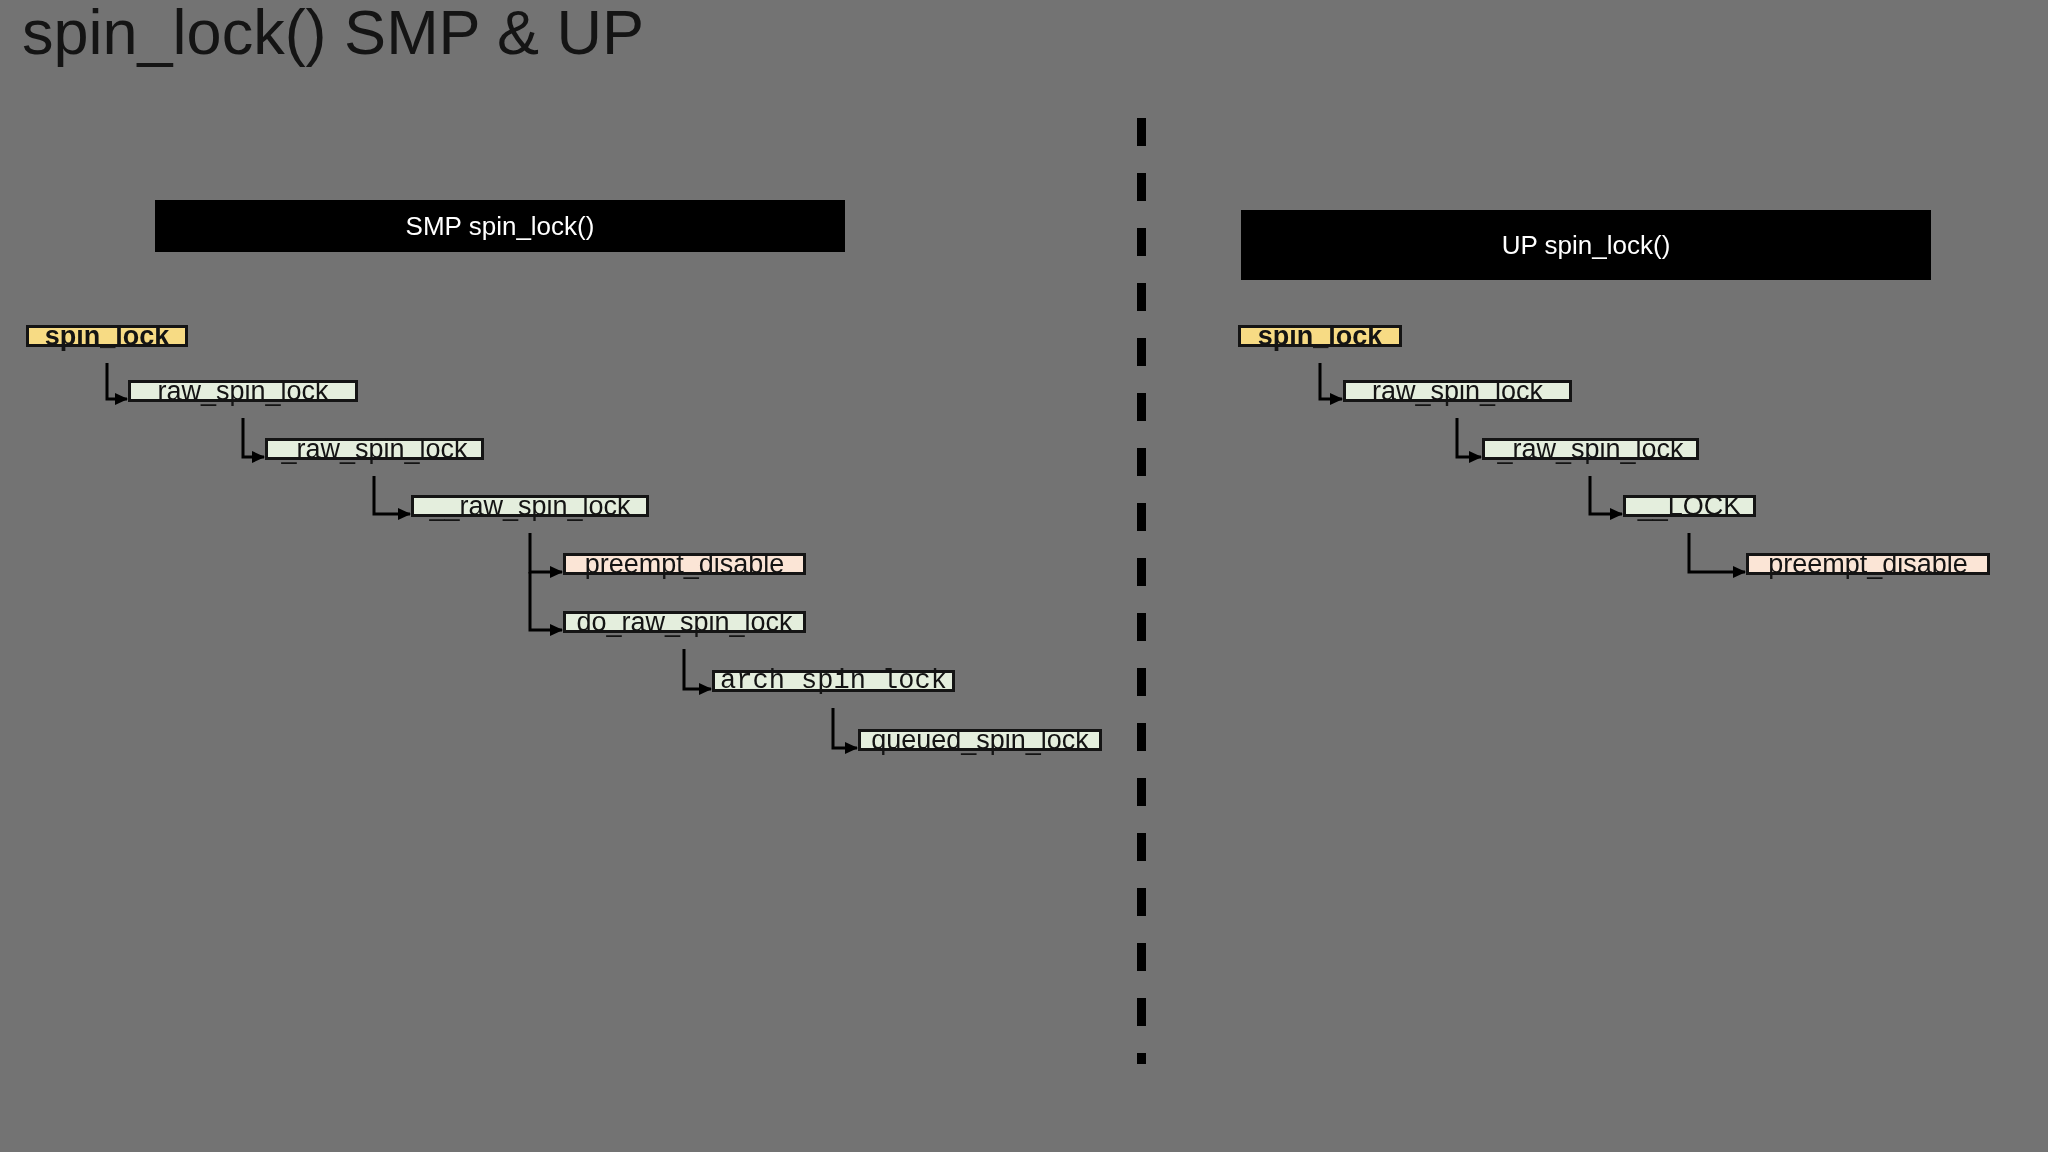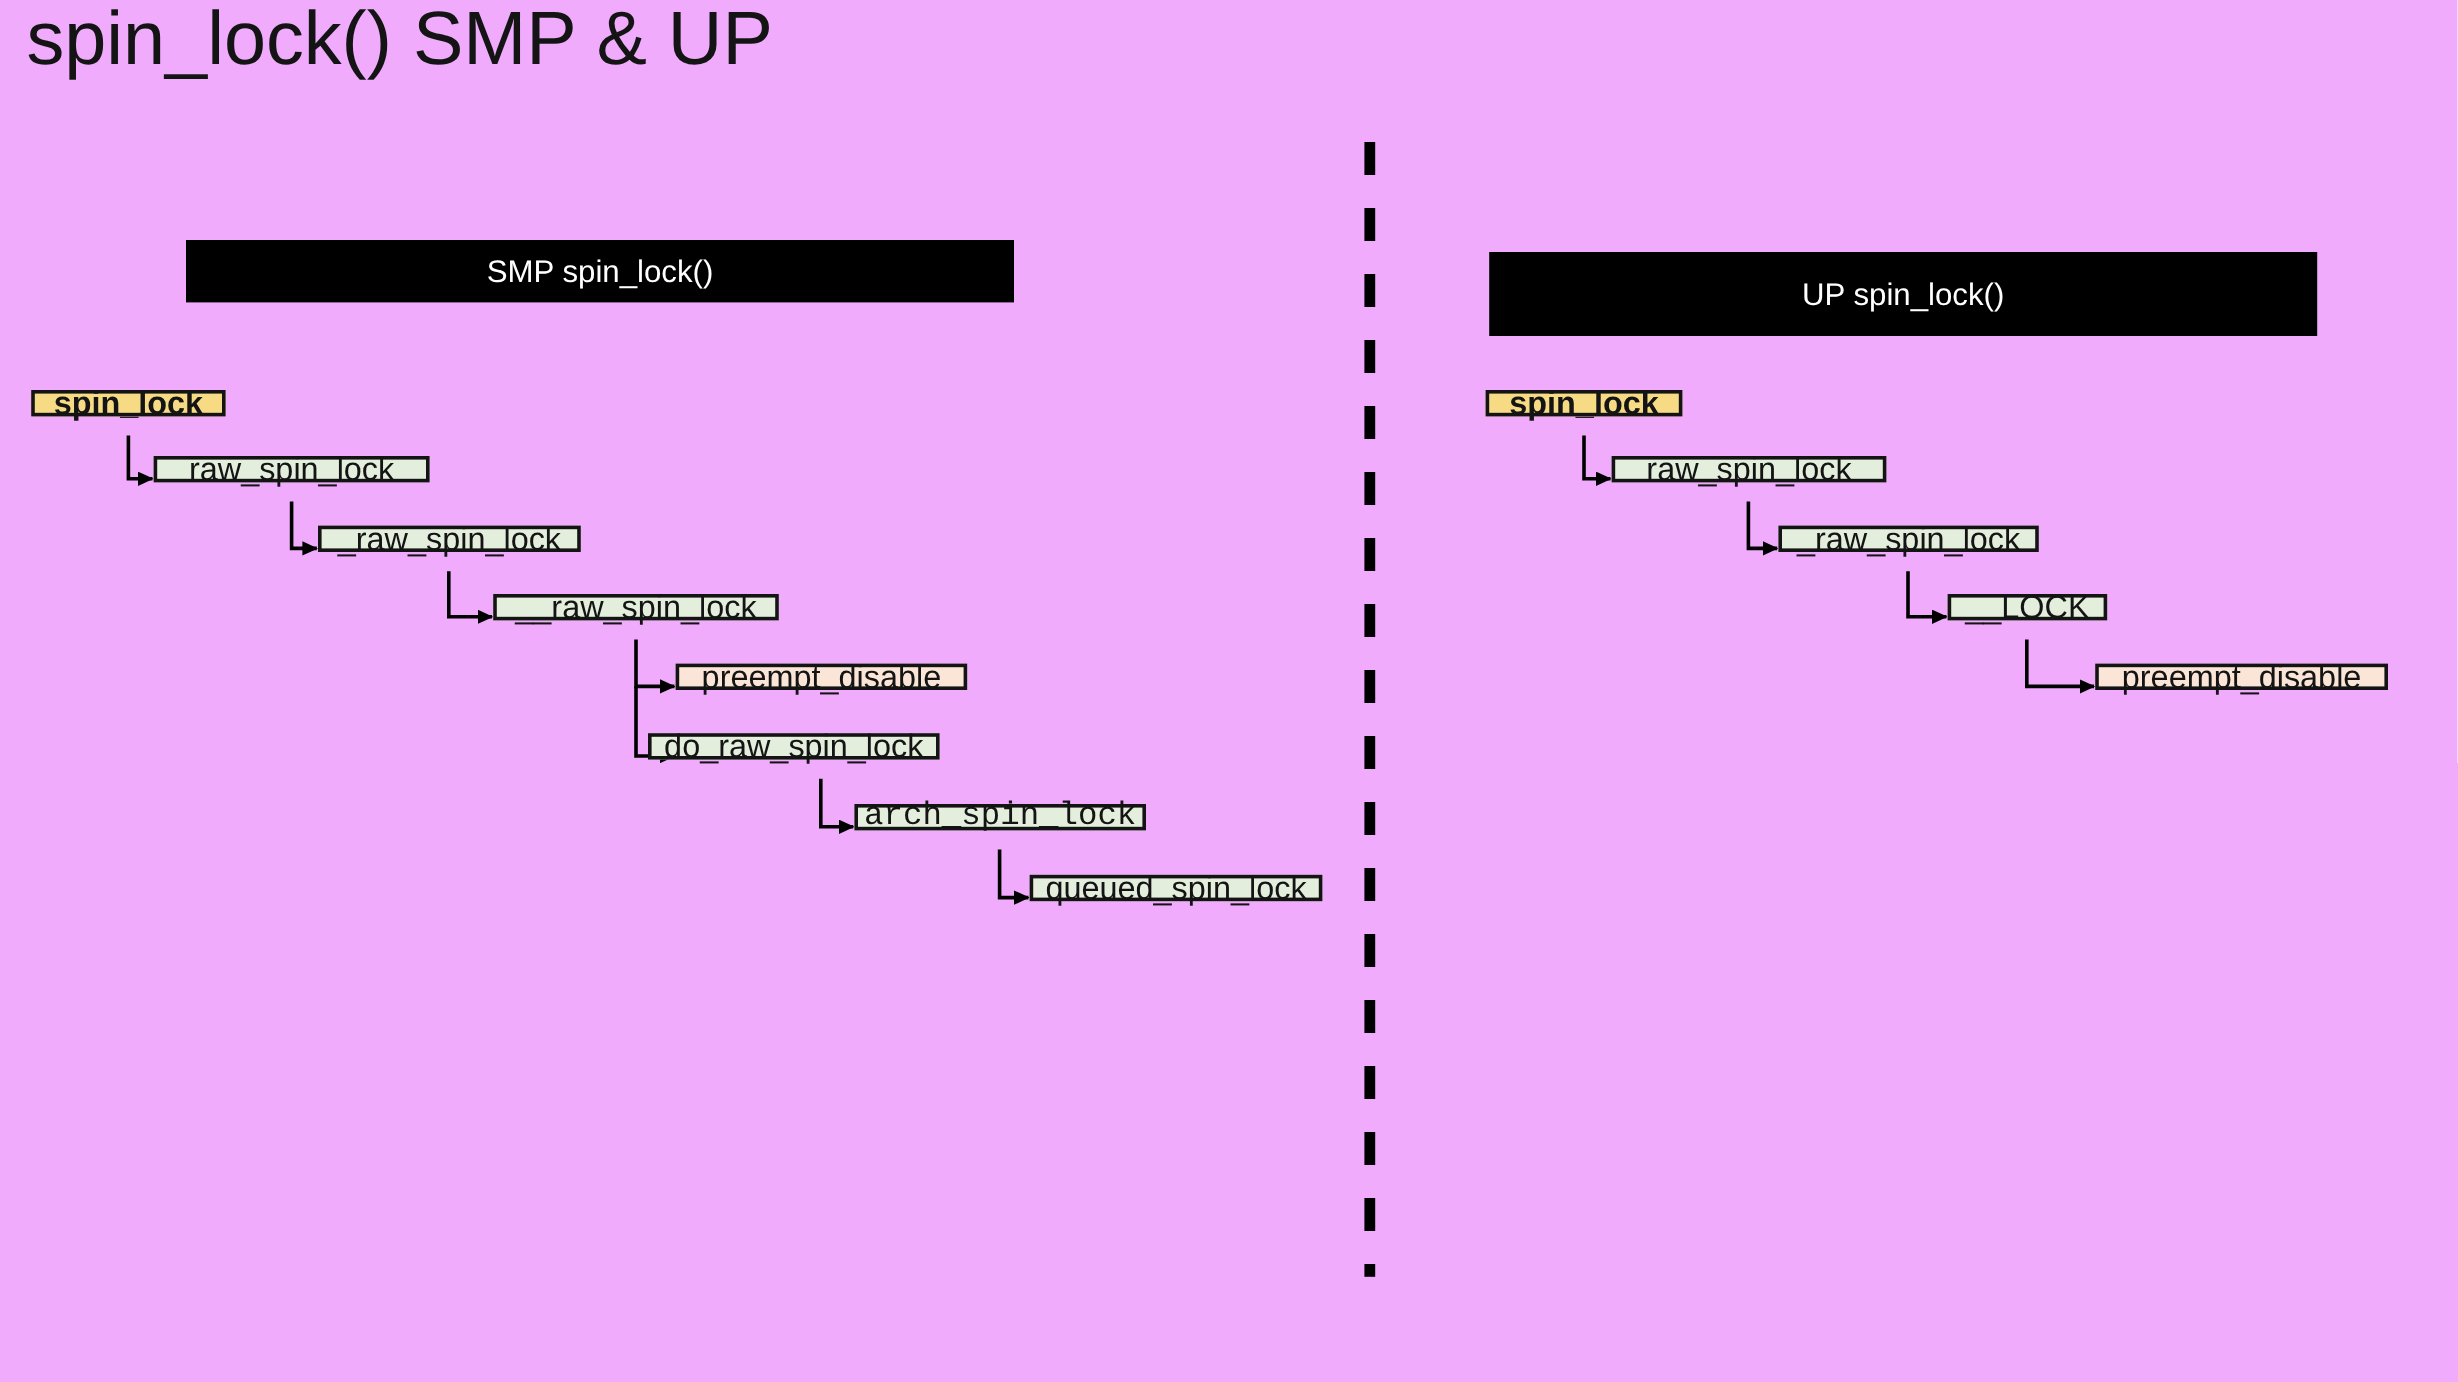--- a/index.html
+++ b/index.html
@@ -1,20 +1,20 @@
 <!DOCTYPE html>
 <html><head>
 <meta charset="utf-8">
 <style>
   html, body { margin: 0; padding: 0; background: #ffffff; }
   #stage {
     position: relative;
     width: 2048px;
     height: 1152px;
-    background: #f0abfc;
+    background: #737373;
     overflow: hidden;
     font-family: "Liberation Sans", sans-serif;
   }
   #slide-title {
     position: absolute;
     left: 22px;
     top: -4px;
     margin: 0;
     font-size: 63px;
     font-weight: 400;
@@ -97,21 +97,21 @@
     <path class="connector" d="M1689,533 V572 H1745" marker-end="url(#arrow)"></path>
   </svg>
 
   <div id="divider"></div>
 
   <div class="node" style="left: 26px; top: 325px; width: 162px; background: rgb(247, 219, 132); border-color: rgb(20, 20, 20);" data-type="entry">spin_lock</div>
   <div class="node" style="left: 128px; top: 380px; width: 230px; background: rgb(228, 238, 221); border-color: rgb(20, 20, 20);" data-type="call">raw_spin_lock</div>
   <div class="node" style="left: 265px; top: 438px; width: 219px; background: rgb(228, 238, 221); border-color: rgb(20, 20, 20);" data-type="call">_raw_spin_lock</div>
   <div class="node" style="left: 411px; top: 495px; width: 238px; background: rgb(228, 238, 221); border-color: rgb(20, 20, 20);" data-type="call">__raw_spin_lock</div>
   <div class="node" style="left: 563px; top: 553px; width: 243px; background: rgb(251, 229, 214); border-color: rgb(20, 20, 20);" data-type="special">preempt_disable</div>
-  <div class="node" style="left: 540px; top: 611px; width: 243px; background: rgb(228, 238, 221); border-color: rgb(20, 20, 20); text-align: right;" data-type="call">do_raw_spin_lock</div>
+  <div class="node" style="left: 563px; top: 611px; width: 243px; background: rgb(228, 238, 221); border-color: rgb(20, 20, 20); text-align: right;" data-type="call">do_raw_spin_lock</div>
   <div class="node" style="left: 712px; top: 670px; width: 243px; background: rgb(228, 238, 221); border-color: rgb(20, 20, 20); font-family: Liberation Mono, monospace;" data-type="call">arch_spin_lock</div>
   <div class="node" style="left: 858px; top: 729px; width: 244px; background: rgb(228, 238, 221); border-color: rgb(20, 20, 20);" data-type="call">queued_spin_lock</div>
 
   <div class="node" style="left: 1238px; top: 325px; width: 164px; background: rgb(247, 219, 132); border-color: rgb(20, 20, 20);" data-type="entry">spin_lock</div>
   <div class="node" style="left: 1343px; top: 380px; width: 229px; background: rgb(228, 238, 221); border-color: rgb(20, 20, 20);" data-type="call">raw_spin_lock</div>
   <div class="node" style="left: 1482px; top: 438px; width: 217px; background: rgb(228, 238, 221); border-color: rgb(20, 20, 20);" data-type="call">_raw_spin_lock</div>
   <div class="node" style="left: 1623px; top: 495px; width: 133px; background: rgb(228, 238, 221); border-color: rgb(20, 20, 20);" data-type="call">__LOCK</div>
   <div class="node" style="left: 1746px; top: 553px; width: 244px; background: rgb(251, 229, 214); border-color: rgb(20, 20, 20);" data-type="special">preempt_disable</div>
 
 </div>

